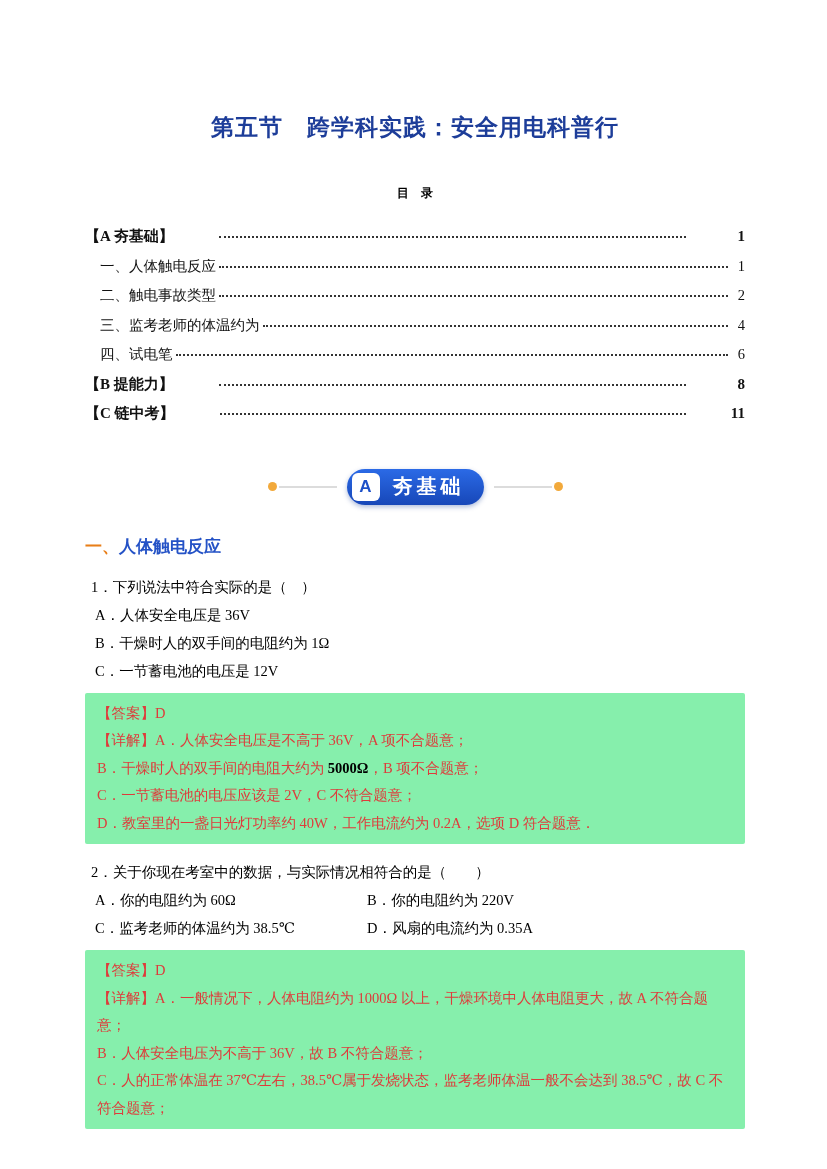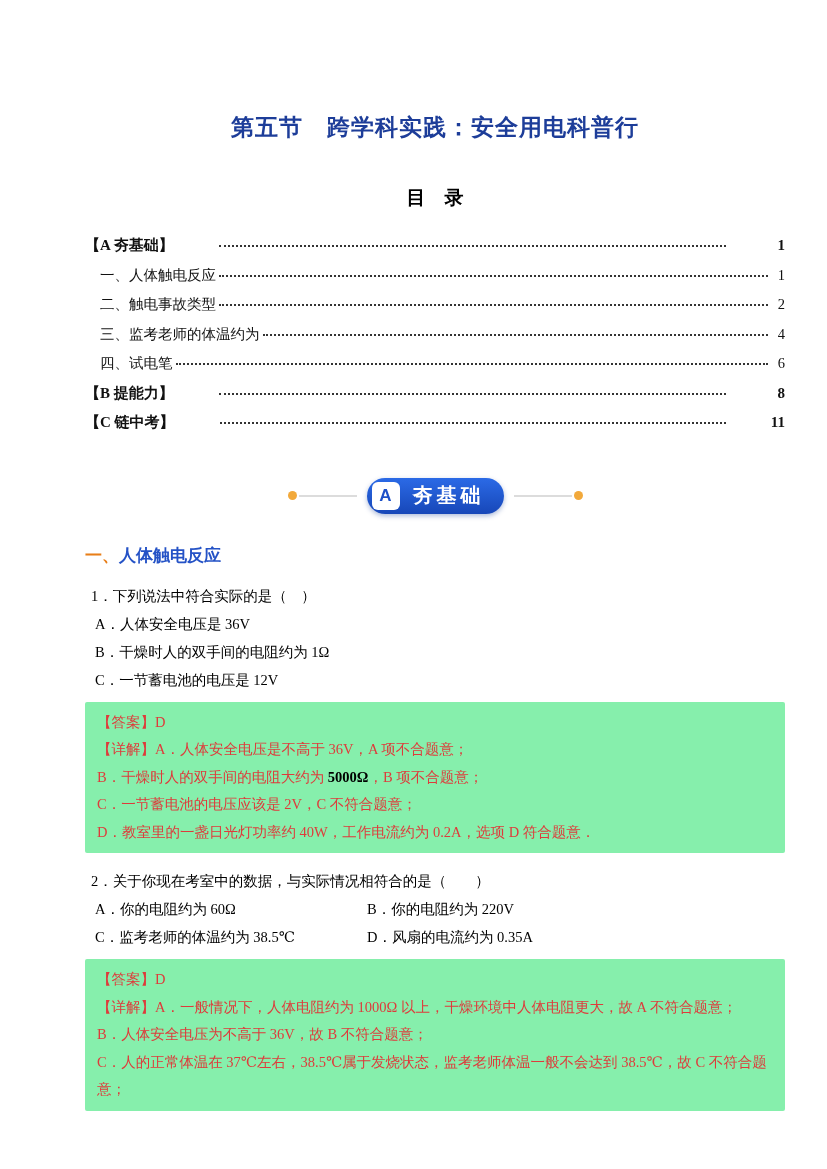--- a/index.html
+++ b/index.html
@@ -7,36 +7,36 @@
   .page {
     position: relative;
     width: 827px;
     height: 1169px;
     margin: 0 auto;
     background: #ffffff;
     overflow: hidden;
     font-family: "Liberation Serif", "DejaVu Serif", serif;
     color: #000;
   }
-  .content { padding: 0 42px 0 85px; }
+  .content { padding: 0 82px 0 85px; }
 
   .doc-title {
     padding-top: 112px;
     text-align: center;
     font-family: "Liberation Sans", "DejaVu Sans", sans-serif;
     font-size: 23px;
     font-weight: bold;
     color: #1d3d99;
     letter-spacing: 1px;
   }
   .toc-title {
     margin-top: 42px;
     text-align: center;
     font-family: "Liberation Sans", "DejaVu Sans", sans-serif;
-    font-size: 19px;
+    font-size: 12px;
     font-weight: bold;
     color: #000;
   }
 
   .toc { margin-top: 20px; }
   .toc-row {
     display: flex;
     align-items: baseline;
     line-height: 29.5px;
     font-size: 14.5px;

